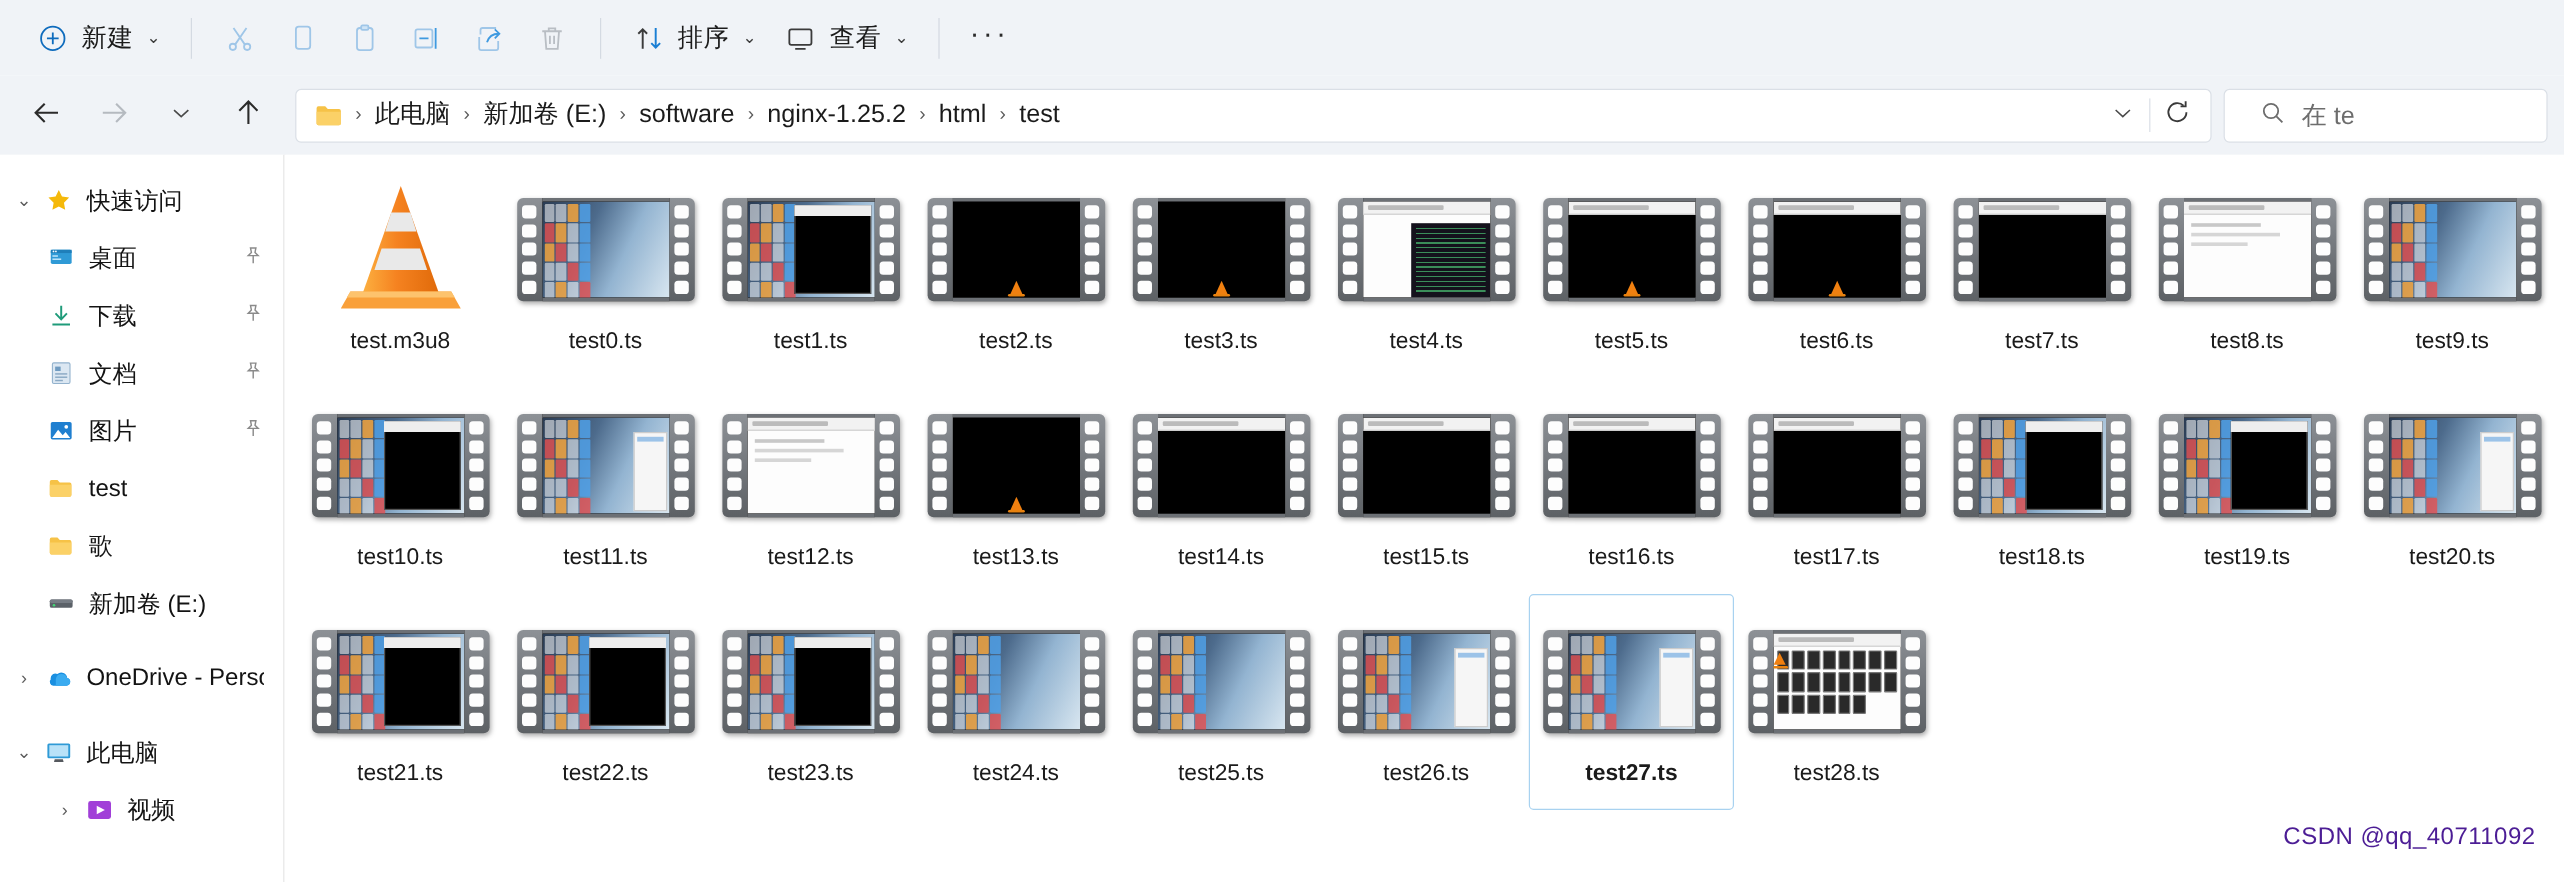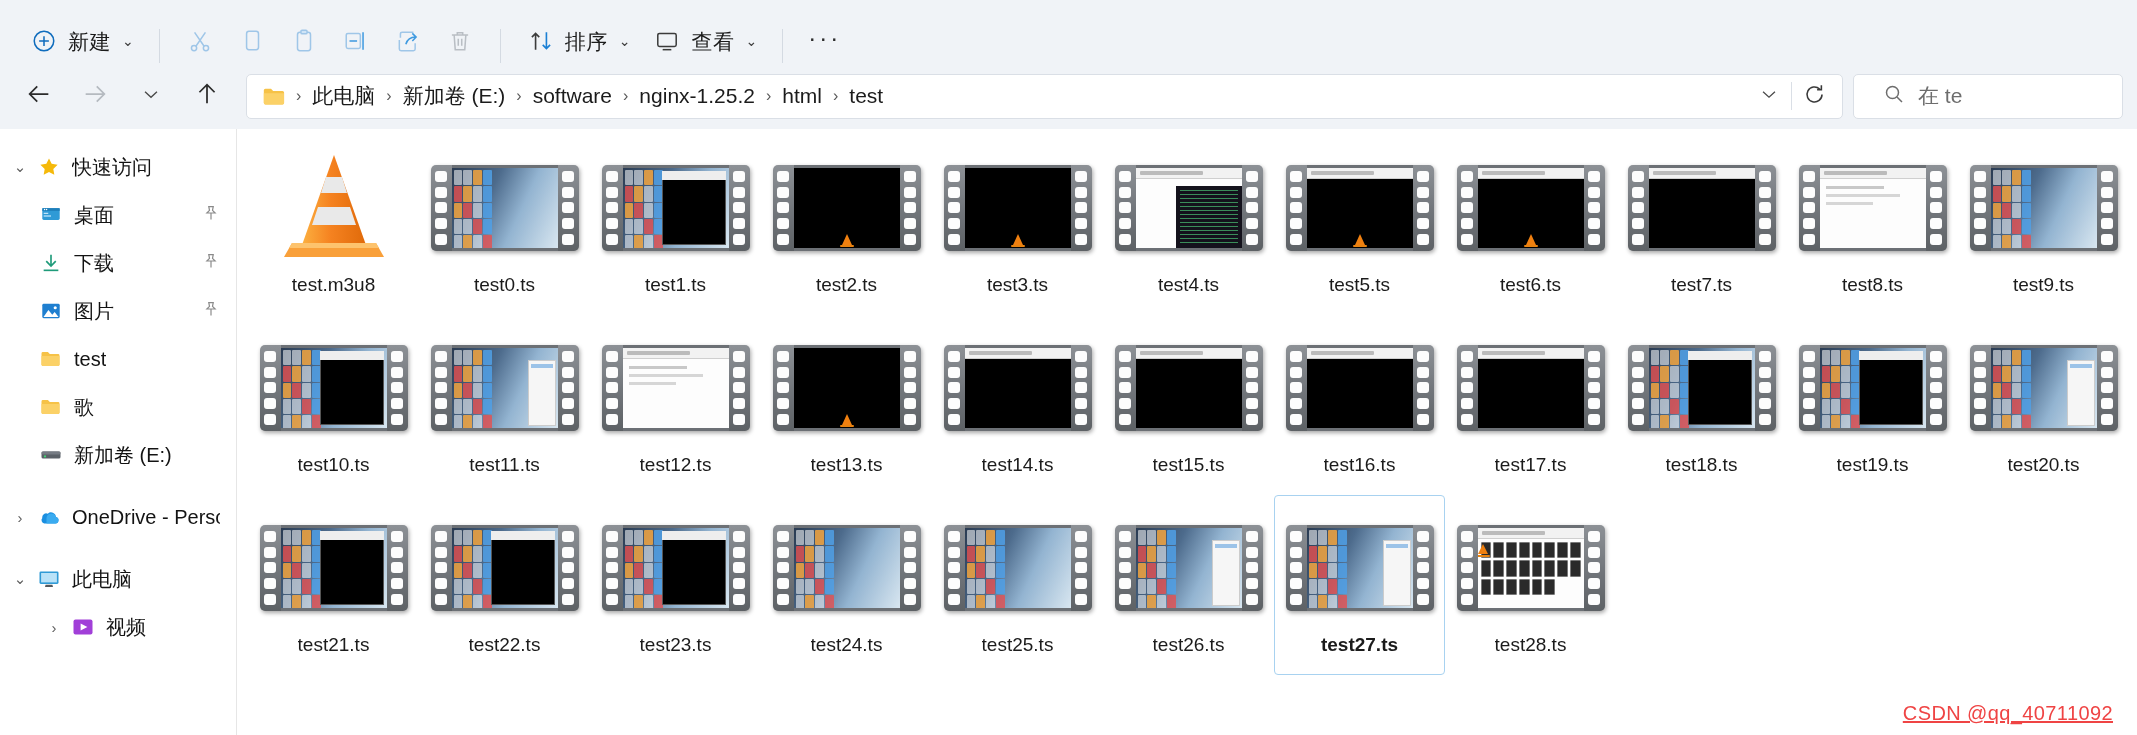--- a/index.html
+++ b/index.html
@@ -9,21 +9,21 @@
     font-family: "Liberation Sans", "DejaVu Sans", sans-serif;
     overflow: hidden;
   }
   body { position: relative; }
 
   
   #toolbar {
     position: absolute; left: 0; top: 0;
     width: 2137px; height: 63px;
     background: #f0f3f7;
-    display: flex; align-items: flex-end;
+    display: flex; align-items: center;
     padding-left: 18px;
   }
   .tb-btn {
     height: 44px; display: flex; align-items: center;
     border-radius: 5px; padding: 0 11px; gap: 9px;
     cursor: default; color: #1b1b1b;
   }
   .tb-label { font-size: 21px; line-height: 1; letter-spacing: .5px; }
   .tb-chev { font-size: 14px; color: #3c3c3c; margin-left: 2px; }
   .tb-sep {
@@ -178,22 +178,22 @@
     left: 50%; transform: translateX(-50%); bottom: 3px;
   }
   .cone-mini::after { content:""; position:absolute; left:-7px; top:11px;
     width:14px; height:2px; background:#e8820f; border-radius:1px; }
 
   
   .vlc { width: 112px; height: 118px; position: relative; }
 
   
   #watermark {
-    position: absolute; right: 24px; bottom: 10px;
-    font-size: 20px; color: #ef4444; letter-spacing: .4px; text-decoration: underline;
+    position: absolute; right: 24px; bottom: 26px;
+    font-size: 20px; color: #4c1d95; letter-spacing: .4px;
   }
 </style>
 </head>
 <body>
 
 <div id="toolbar">
 
   <div class="tb-btn">
     <span class="icobox">
       <svg width="26" height="26" viewBox="0 0 24 24" fill="none" stroke="#0f6cbd" stroke-width="1.4">
@@ -409,20 +409,36 @@
         </svg></span>
     </div>
     <div class="nav-row lvl2">
       <span class="nav-ic">
         <svg width="22" height="22" viewBox="0 0 24 24" fill="none" stroke="#1f9b7a" stroke-width="1.8">
           <path d="M12 3v12M6.8 10 12 15.4 17.2 10"></path>
           <path d="M4 20h16"></path>
         </svg>
       </span>
       <span class="nav-txt">下载</span>
+      <span class="pin"><svg width="18" height="18" viewBox="0 0 24 24" fill="none" stroke="#8a8a8a" stroke-width="1.6">
+          <path d="M9 3.5h6l-1 5 3.5 3.5h-11L10 8.5z"></path>
+          <path d="M12 12v8.5"></path>
+        </svg></span>
+    </div>
+    <div class="nav-row lvl2">
+      <span class="nav-ic">
+        <svg width="22" height="22" viewBox="0 0 24 24">
+          <rect x="4" y="2.6" width="16" height="18.8" rx="1.3" fill="#dbe7f2" stroke="#93b2cd"></rect>
+          <rect x="6.5" y="6" width="5" height="4" fill="#6f9bc1"></rect>
+          <rect x="6.5" y="12" width="11" height="1.3" fill="#8aa9c4"></rect>
+          <rect x="6.5" y="15" width="11" height="1.3" fill="#8aa9c4"></rect>
+          <rect x="6.5" y="18" width="7" height="1.3" fill="#8aa9c4"></rect>
+        </svg>
+      </span>
+      <span class="nav-txt">文档</span>
       <span class="pin"><svg width="18" height="18" viewBox="0 0 24 24" fill="none" stroke="#8a8a8a" stroke-width="1.6">
           <path d="M9 3.5h6l-1 5 3.5 3.5h-11L10 8.5z"></path>
           <path d="M12 12v8.5"></path>
         </svg></span>
     </div>
     <div class="nav-row lvl2">
       <span class="nav-ic">
         <svg width="22" height="22" viewBox="0 0 24 24">
           <rect x="2.5" y="4" width="19" height="16" rx="1.6" fill="#1f7fd0"></rect>
           <path d="M3.8 18.6 9.2 11l4.2 5 2.6-3 4.2 5.6z" fill="#ffffff"></path>

